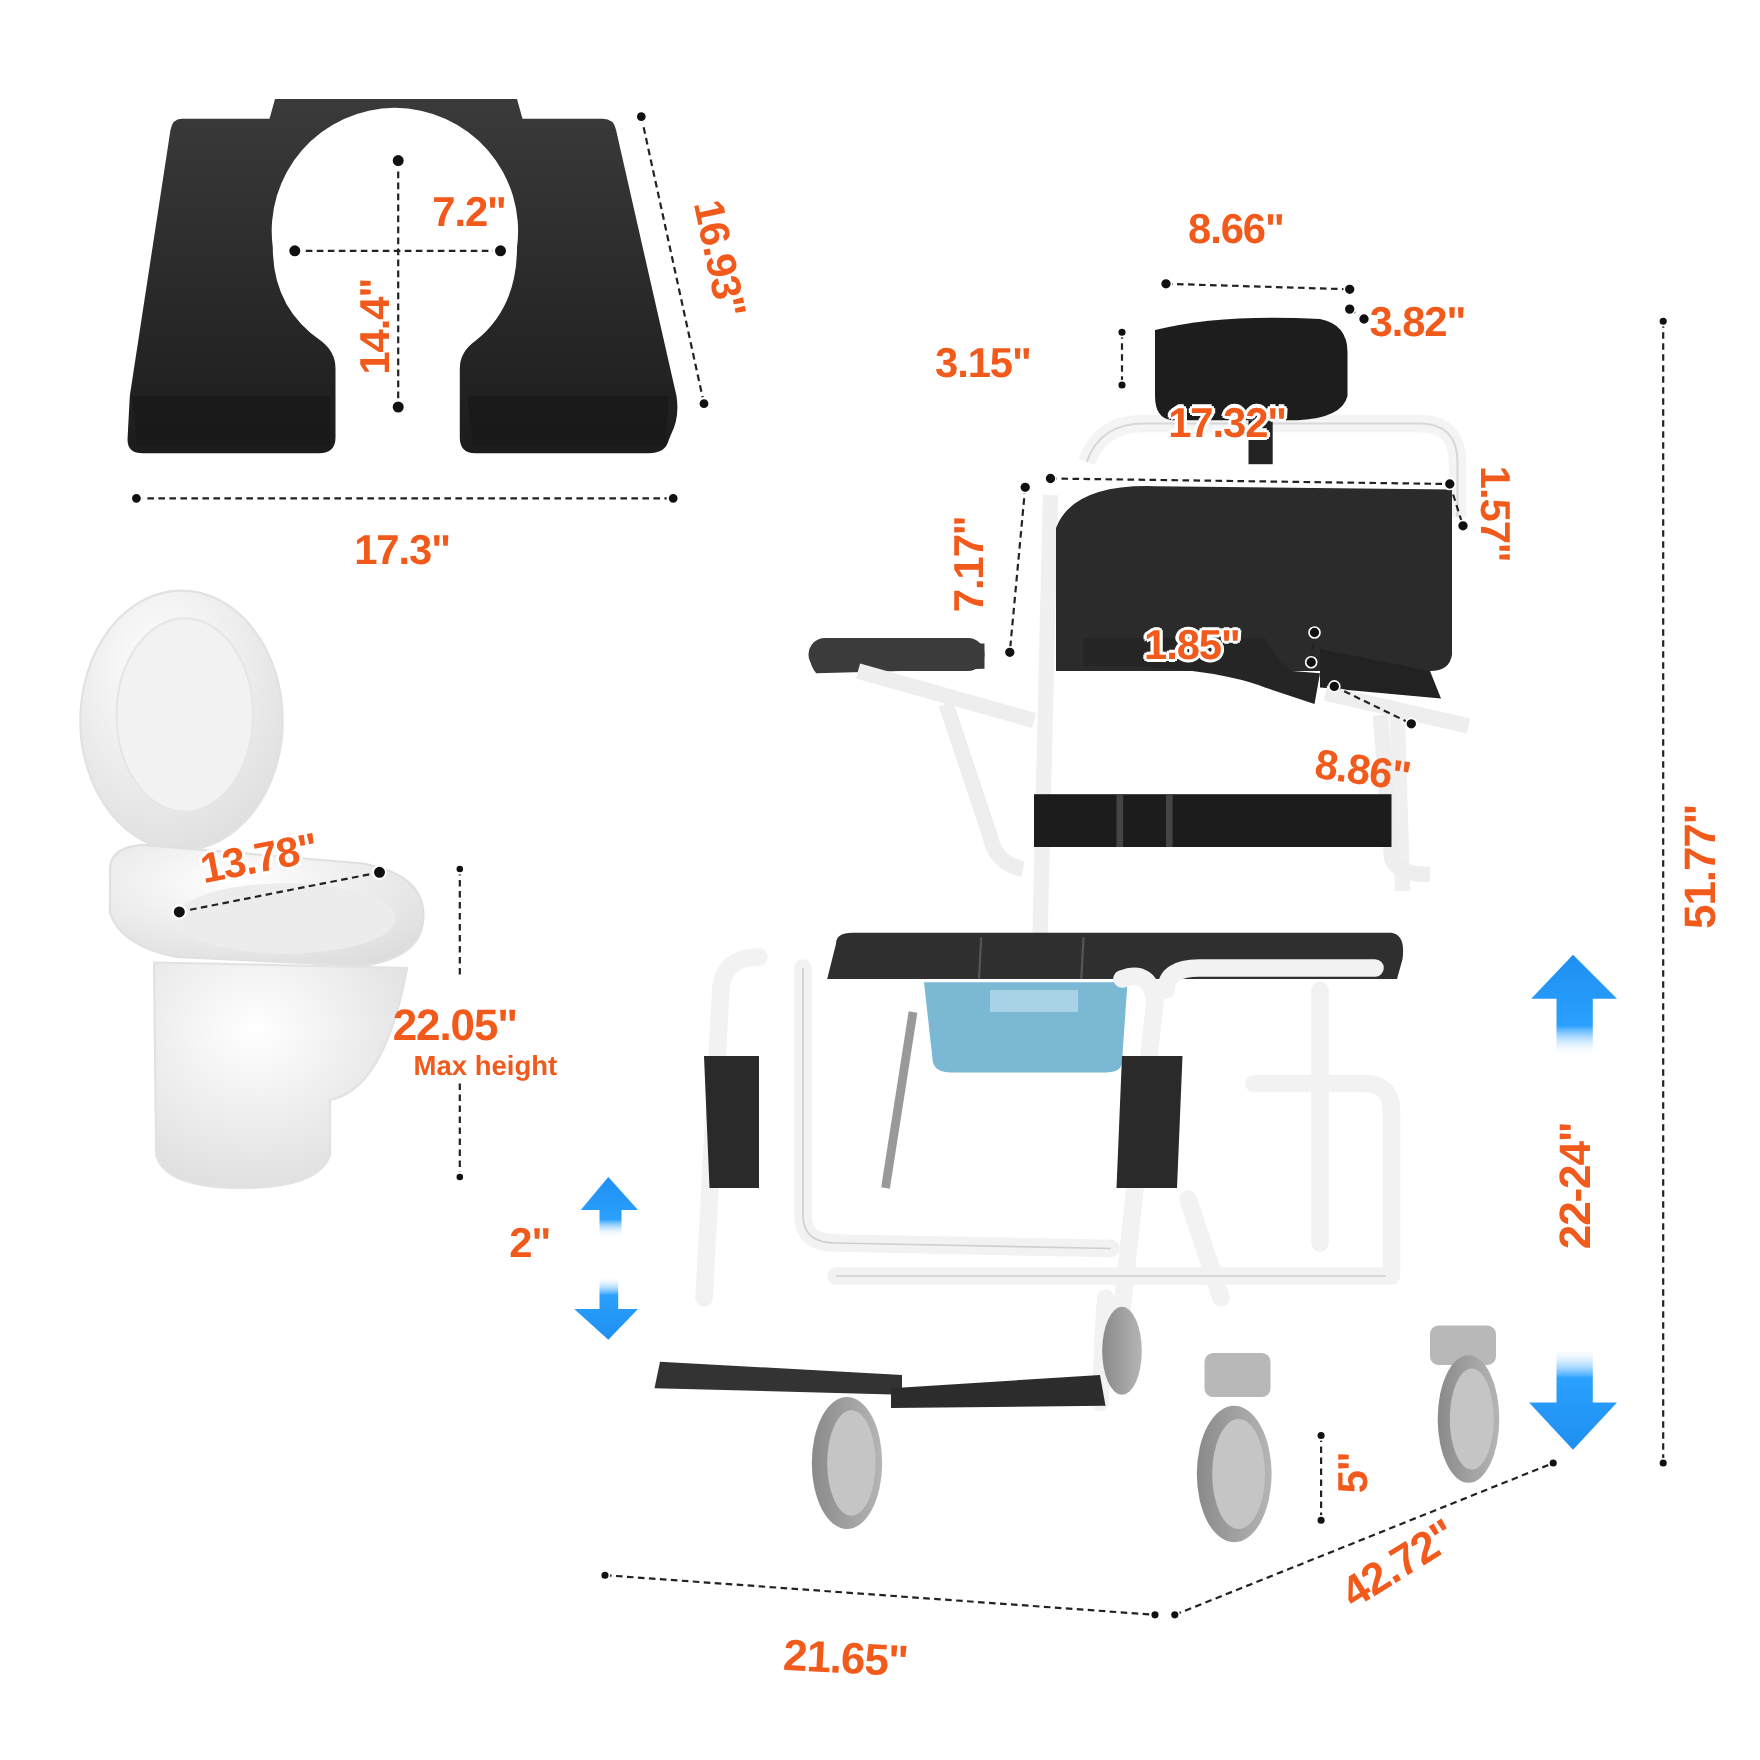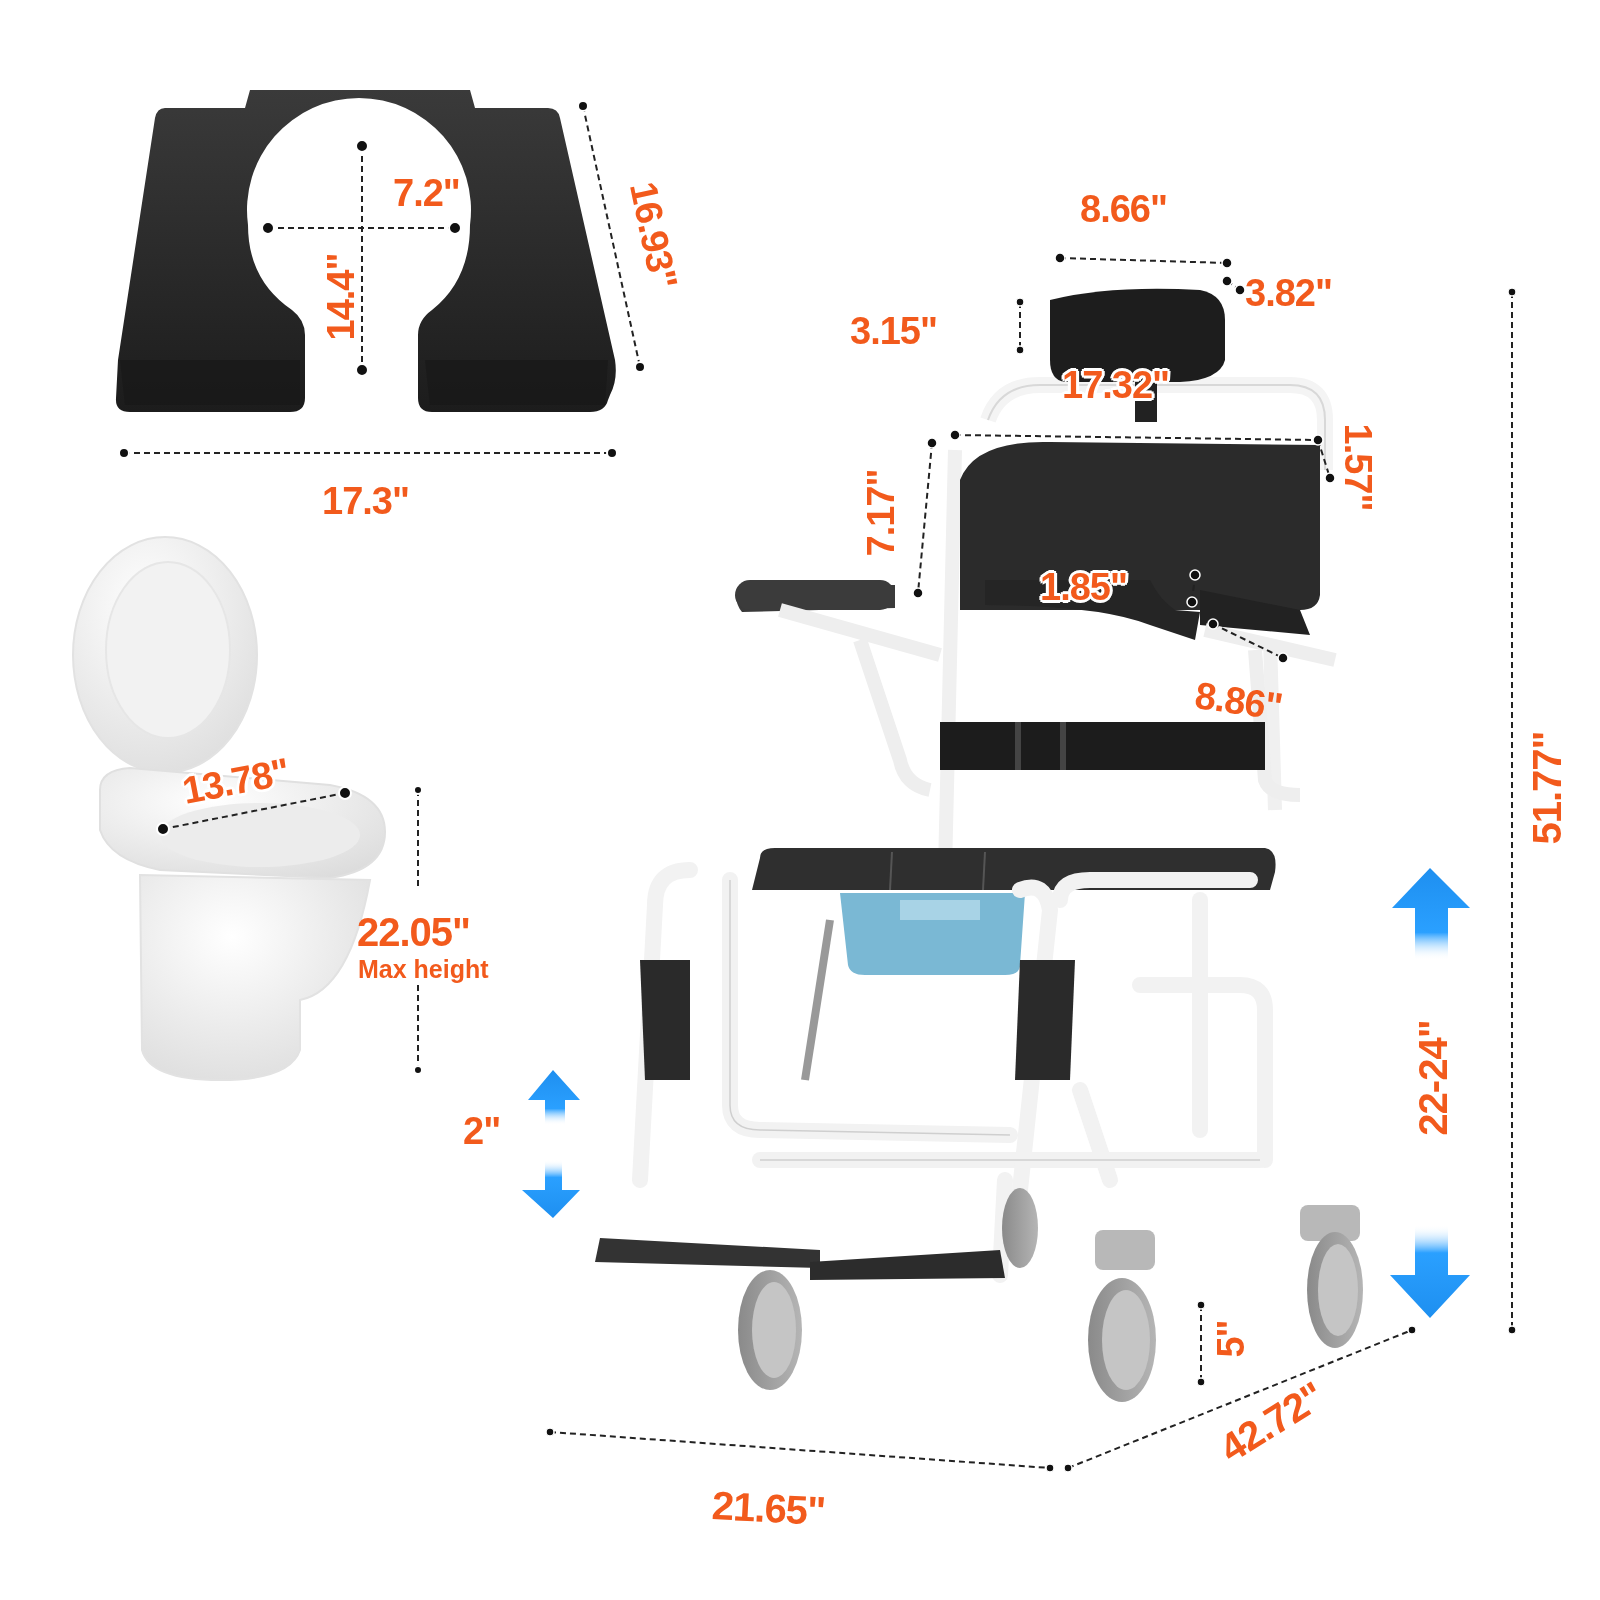--- a/index.html
+++ b/index.html
@@ -203,21 +203,21 @@
   </g>
 </svg>
 
 <div class="lbl mid halo" style="left:393px; top:174px;">7.2"</div>
 <div class="lbl mid halo rot" style="left:298px; top:278px; transform:rotate(-90deg);">14.4"</div>
 <div class="lbl mid rot" style="left:600px; top:216px; transform:rotate(78deg);">16.93"</div>
 <div class="lbl mid" style="left:322px; top:482px;">17.3"</div>
 
 <div class="lbl mid halo rot" style="left:182px; top:762px; transform:rotate(-11deg);">13.78"</div>
 <div class="lbl big" style="left:357px; top:912px;">22.05"</div>
-<div class="lbl sub" style="left:358px; top:957px;">Max height</div>
+<div class="lbl sub" style="left:376px; top:957px;">Max height</div>
 
 <div class="lbl mid" style="left:1080px; top:190px;">8.66"</div>
 <div class="lbl mid" style="left:1245px; top:274px;">3.82"</div>
 <div class="lbl mid" style="left:850px; top:312px;">3.15"</div>
 
 <div class="lbl mid halo" style="left:1062px; top:366px;">17.32"</div>
 <div class="lbl mid rot" style="left:1315px; top:448px; transform:rotate(90deg);">1.57"</div>
 <div class="lbl mid rot" style="left:838px; top:494px; transform:rotate(-90deg);">7.17"</div>
 
 <div class="lbl mid halo" style="left:1040px; top:568px;">1.85"</div>

